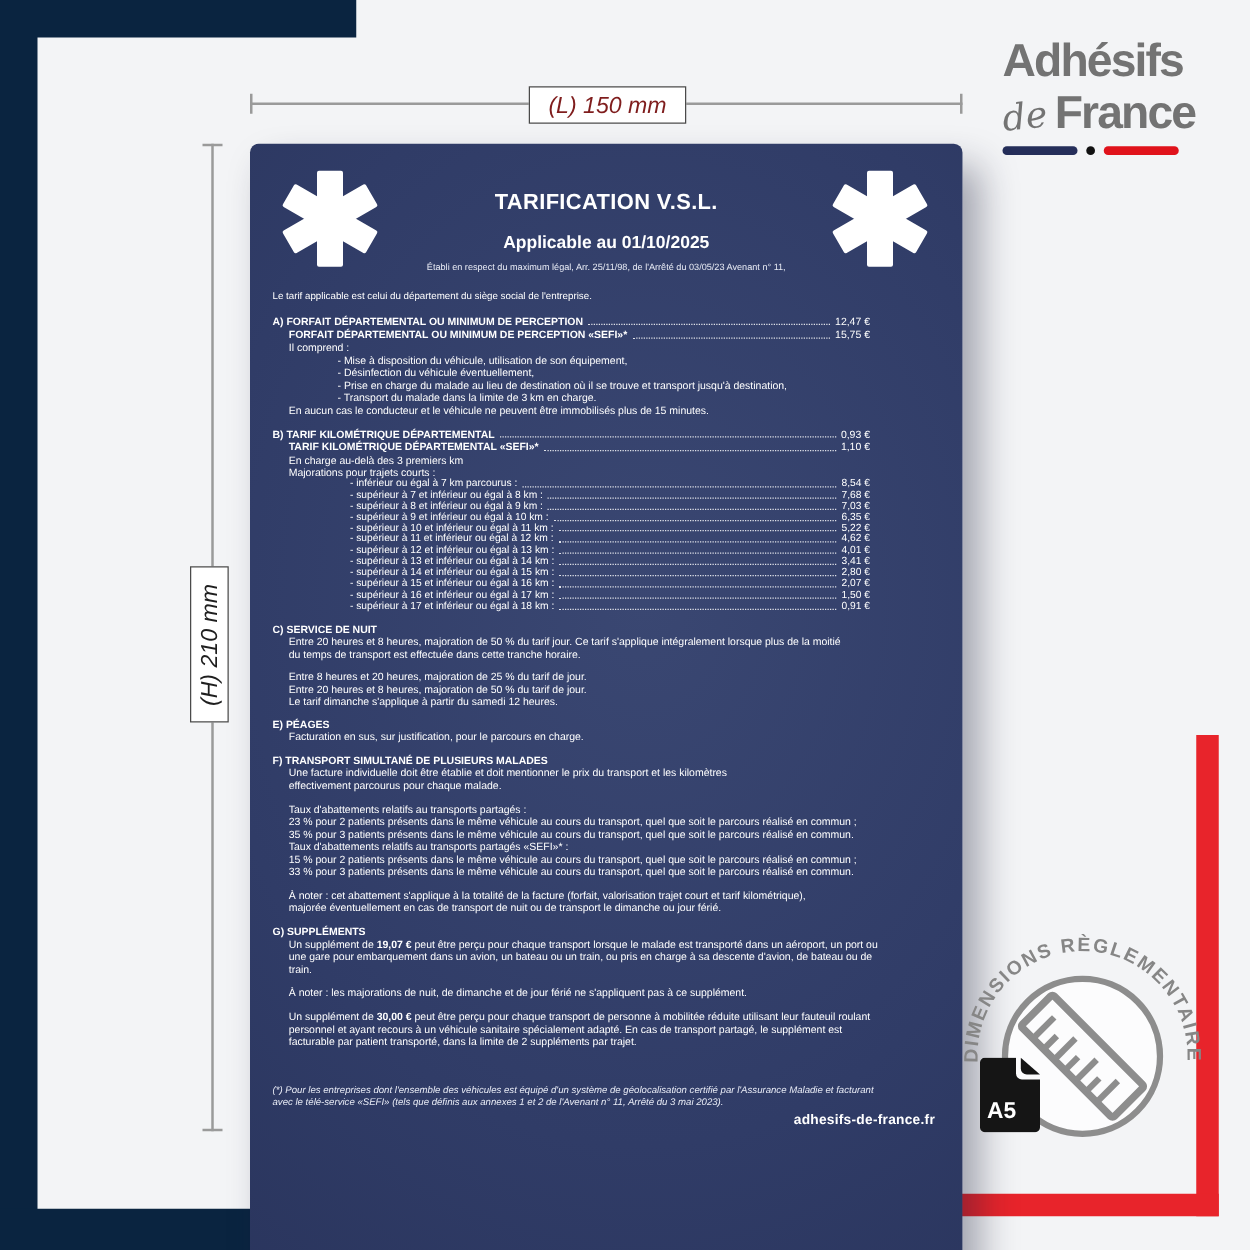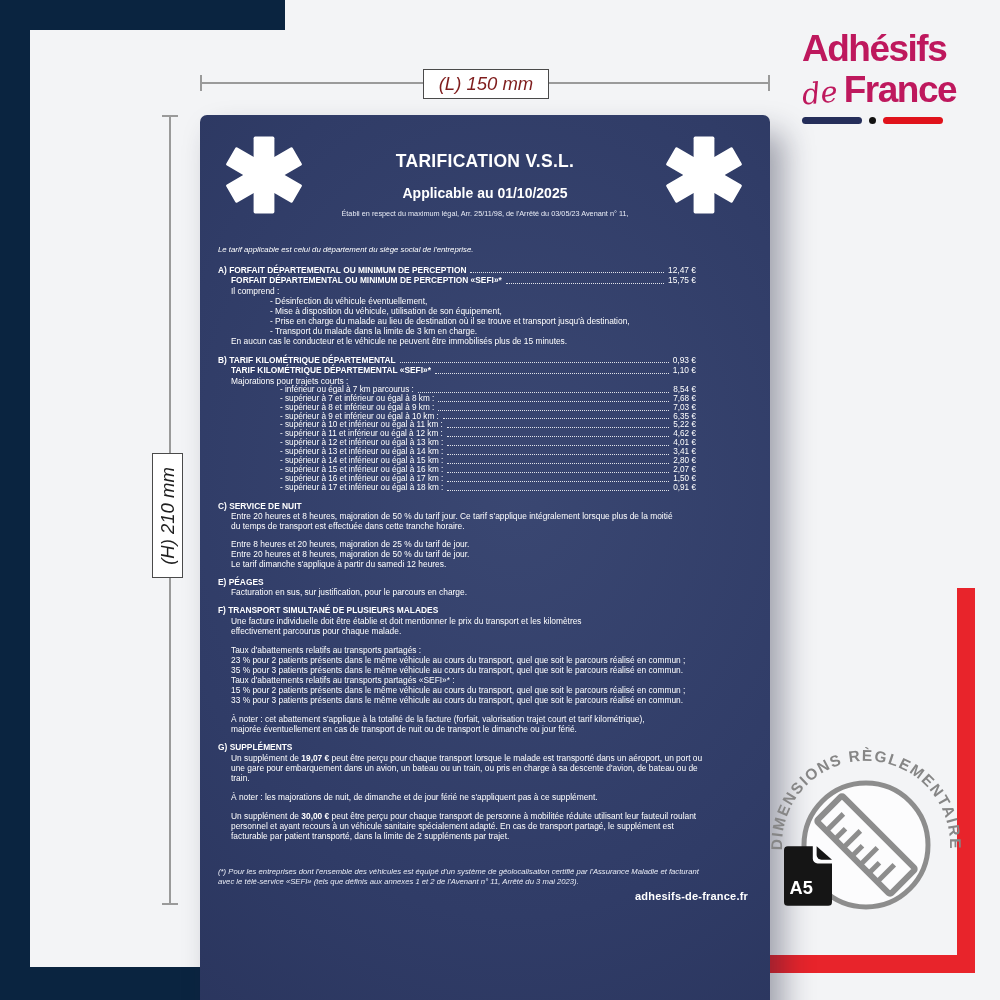--- a/index.html
+++ b/index.html
@@ -9,21 +9,21 @@
     font-family:"Liberation Sans", sans-serif;
   }
   
   .navy-top{position:absolute;left:0;top:0;width:285px;height:30px;background:#0a2440;}
   .navy-left{position:absolute;left:0;top:0;width:30px;height:1000px;background:#0a2440;}
   .navy-bottom{position:absolute;left:0;top:967px;width:285px;height:33px;background:#0a2440;}
   .red-right{position:absolute;left:957px;top:588px;width:18px;height:385px;background:#e8242b;}
   .red-bottom{position:absolute;left:586px;top:955px;width:389px;height:18px;background:#e8242b;}
 
   
-  .logo{position:absolute;left:802px;top:30px;width:175px;color:#be185d;line-height:1;}
+  .logo{position:absolute;left:802px;top:30px;width:175px;color:#737373;line-height:1;}
   .logo-line1{font-weight:bold;font-size:37px;letter-spacing:-1.5px;}
   .logo-line2{margin-top:4px;display:flex;align-items:flex-end;gap:6px;}
   .logo-de{font-family:"DejaVu Serif", serif;font-style:italic;font-size:29px;transform:rotate(-6deg);}
   .logo-france{font-weight:bold;font-size:37px;letter-spacing:-1.5px;}
   .logo-underline{margin-top:9px;display:flex;align-items:center;gap:7px;}
   .u-blue{width:60px;height:7px;background:#252e5a;border-radius:4px;}
   .u-dot{width:7px;height:7px;background:#111;border-radius:50%;}
   .u-red{width:60px;height:7px;background:#e0121b;border-radius:4px;}
 
   
@@ -46,21 +46,21 @@
   .poster{position:absolute;left:200px;top:115px;width:570px;height:966px;border-radius:7px;
     background:radial-gradient(135% 100% at 55% 38%, #3a4772 0%, #303c67 45%, #232d52 100%);
     box-shadow:14px 18px 30px rgba(25,30,55,.38);
     color:#fff;box-sizing:border-box;padding:24px 0 0 0;overflow:hidden;}
   .star{position:absolute;width:80px;height:84px;}
   .star-left{left:24px;top:18px;}
   .star-right{left:464px;top:18px;}
   .p-title{text-align:center;font-weight:bold;font-size:17.5px;letter-spacing:.3px;margin-top:12px;}
   .p-subtitle{text-align:center;font-weight:bold;font-size:14px;margin-top:13px;}
   .p-legal{margin:9px auto 0;width:460px;text-align:center;font-size:7.3px;line-height:8.8px;color:#e8ebf5;}
-  .p-intro{margin:26px 0 0 18px;font-size:7.8px;font-style:italic;}
+  .p-intro{margin:13px 0 0 18px;font-size:7.8px;}
   .content{margin:11px 0 0 18px;width:492px;font-size:8.4px;line-height:10.1px;}
   .sec{margin-top:8px;}
   .sec-title{font-weight:bold;}
   .ind1{margin-left:13px;}
   .ind2{margin-left:52px;}
   .prow{display:flex;align-items:flex-end;padding-right:14px;}
   .prow .plabel{white-space:nowrap;}
   .prow .dots{flex:1;border-bottom:1.5px dotted rgba(255,255,255,.85);margin:0 4px 2px 4px;}
   .prow .price{white-space:nowrap;font-weight:normal;}
   .prow.main{font-weight:bold;line-height:10.6px;}
@@ -133,38 +133,39 @@
         <span class="plabel">A) FORFAIT DÉPARTEMENTAL OU MINIMUM DE PERCEPTION</span>
         <span class="dots"></span>
         <span class="price">12,47 €</span>
       </div>
       <div class="prow main ind1">
         <span class="plabel">FORFAIT DÉPARTEMENTAL OU MINIMUM DE PERCEPTION «SEFI»*</span>
         <span class="dots"></span>
         <span class="price">15,75 €</span>
       </div>
       <div class="ind1">Il comprend :</div>
+      <div class="ind2">- Mise à disposition du véhicule, utilisation de son équipement,</div>
       <div class="ind2">- Désinfection du véhicule éventuellement,</div>
-      <div class="ind2">- Mise à disposition du véhicule, utilisation de son équipement,</div>
       <div class="ind2">- Prise en charge du malade au lieu de destination où il se trouve et transport jusqu'à destination,</div>
       <div class="ind2">- Transport du malade dans la limite de 3 km en charge.</div>
       <div class="ind1">En aucun cas le conducteur et le véhicule ne peuvent être immobilisés plus de 15 minutes.</div>
     </div>
 
     <div class="sec">
       <div class="prow main">
         <span class="plabel">B) TARIF KILOMÉTRIQUE DÉPARTEMENTAL</span>
         <span class="dots"></span>
         <span class="price">0,93 €</span>
       </div>
       <div class="prow main ind1">
         <span class="plabel">TARIF KILOMÉTRIQUE DÉPARTEMENTAL «SEFI»*</span>
         <span class="dots"></span>
         <span class="price">1,10 €</span>
       </div>
+      <div class="ind1">En charge au-delà des 3 premiers km</div>
       <div class="ind1">Majorations pour trajets courts :</div>
       <div class="prow km">
           <span class="plabel">- inférieur ou égal à 7 km parcourus :</span>
           <span class="dots"></span>
           <span class="price">8,54 €</span>
         </div>
       <div class="prow km">
           <span class="plabel">- supérieur à 7 et inférieur ou égal à 8 km :</span>
           <span class="dots"></span>
           <span class="price">7,68 €</span>

